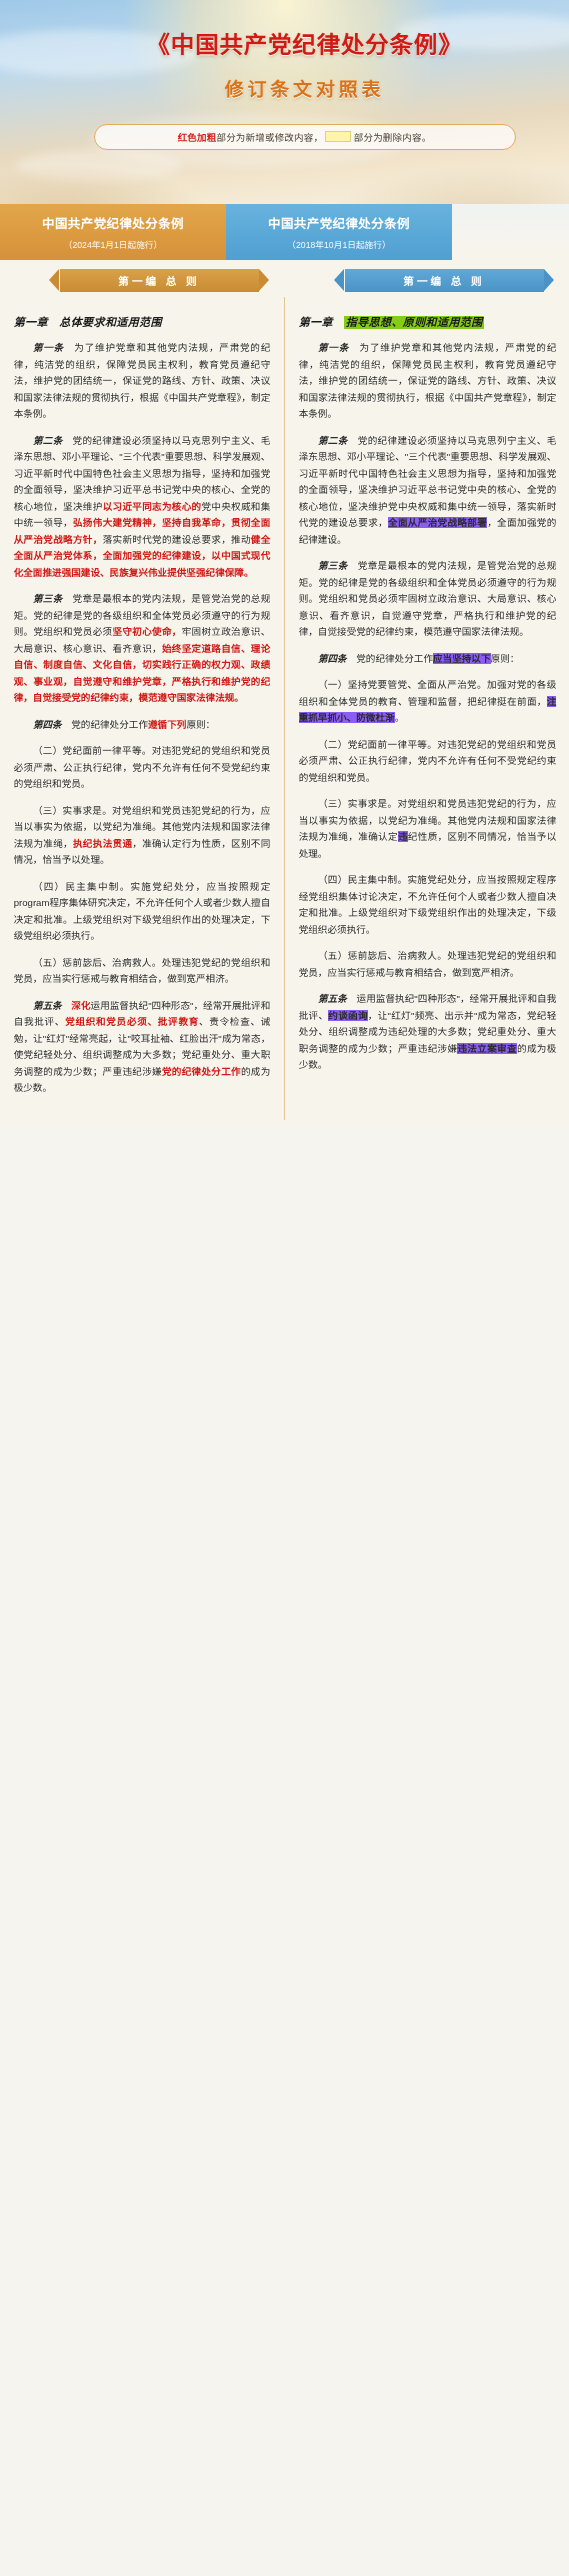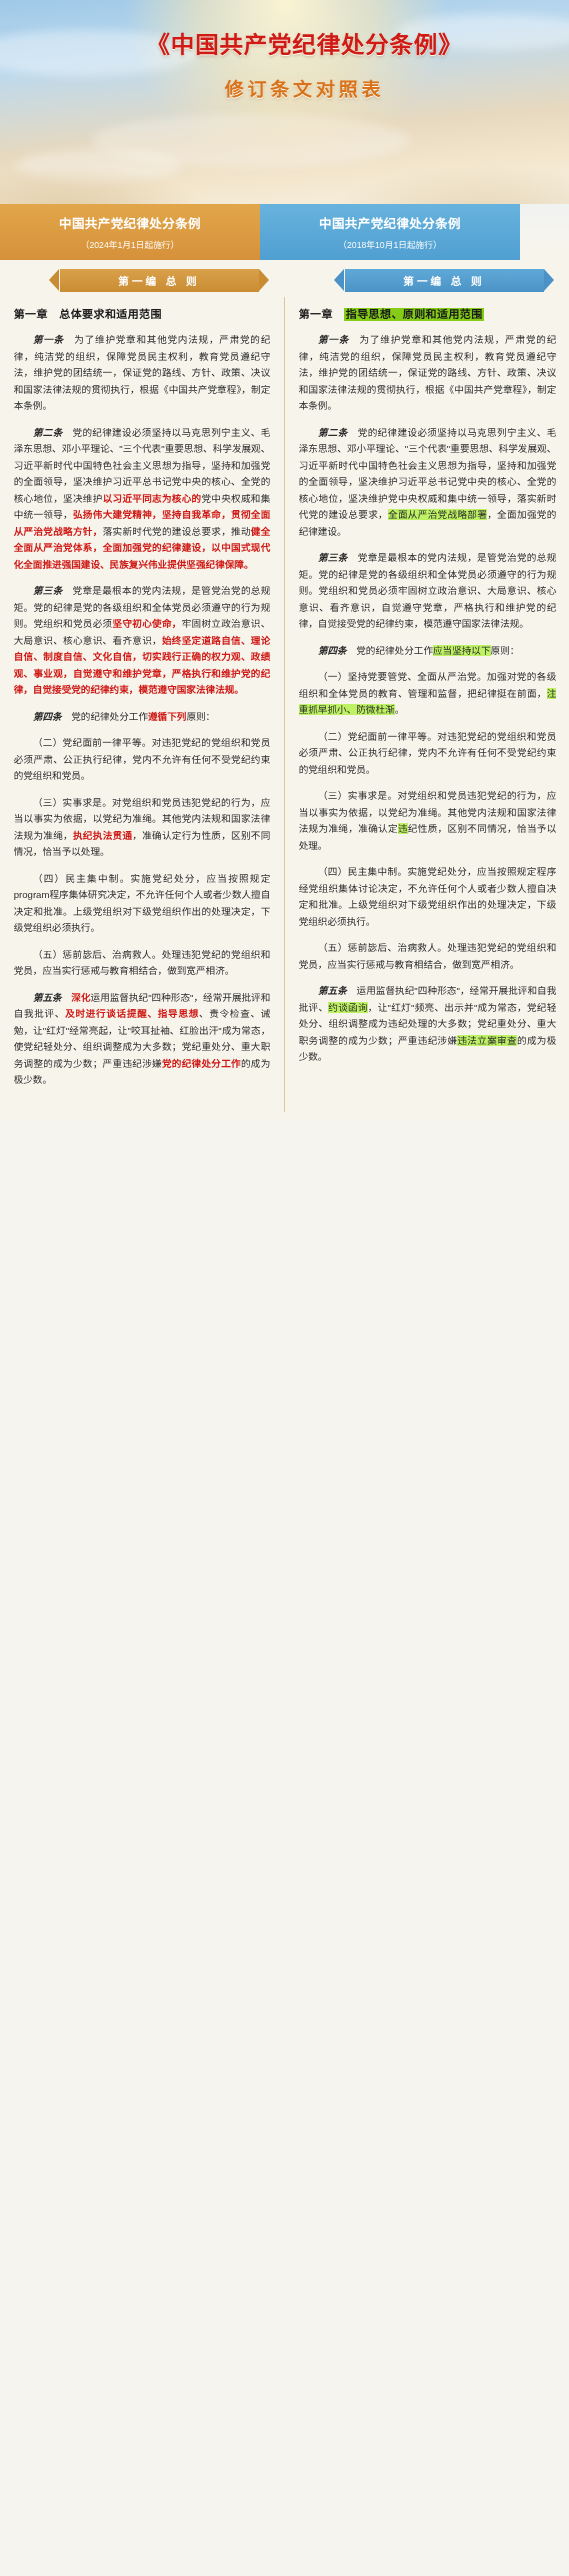--- a/index.html
+++ b/index.html
@@ -89,21 +89,21 @@
   .legend-chip {
     display: inline-block;
     width: 26px; height: 10.6px;
     background: #fdf6a8;
     border: 0.8px solid #ded37a;
     margin: 0 2.3px;
     vertical-align: -1.5px;
   }
 
   
-  .col-heads { display: flex; width: 520px; }
+  .col-heads { display: flex; width: 452px; }
   .col-head {
     width: 285px;
     height: 56px;
     padding-top: 9px;
     text-align: center;
     color: #fff;
   }
   .col-head.left  { background: linear-gradient(180deg,#e2a64a 0%, #d6913a 100%); }
   .col-head.right { background: linear-gradient(180deg,#68b3de 0%, #4f9fd1 100%); }
   .col-head .ch-title {
@@ -155,55 +155,62 @@
     padding: 3px 13.7px 13.7px 13.7px;
   }
   .col.left  { border-right: 1.5px solid #dcc79a; }
   .col-inner { position: relative; }
 
   .chapter {
     font-family: "DejaVu Serif", "Liberation Serif", serif;
     font-weight: bold;
     font-size: 11px;
     color: #1a1a1a;
-    margin: 7px 0 9px;
+    margin: 15px 0 9px;
     letter-spacing: 0.4px;
     line-height: 1.5;
+    font-style: italic;
   }
   .chapter .hl { background: #84cc16; padding: 0 1.5px; }
 
   p.art {
     margin: 0 0 10px 0;
     font-size: 9.6px;
     line-height: 1.72;
     text-align: justify;
     text-justify: inter-ideograph;
     color: #2b2b2b;
     text-indent: 2em;
   }
   p.art .red { color: #cf1a16; font-weight: bold; }
-  p.art .hl  { background: #bef264; }
+  p.art .hl  { background: #8b5cf6; font-weight: bold; }
   .art-no { font-weight: bold; font-style: italic; }
 </style>
 </head>
 <body>
 
 <div class="page">
 
   <div class="header">
     <div class="sun"></div>
     <div class="cloud c1"></div>
     <div class="cloud c2"></div>
     <div class="cloud c3"></div>
     <div class="cloud c4"></div>
     <div class="mount"></div>
 
     <div class="title-main">《中国共产党纪律处分条例》</div>
     <div class="title-sub">修订条文对照表</div>
 
+    <div class="legend-bar">
+      <span class="red">红色加粗</span>
+        <span>部分为新增或修改内容，</span>
+        <span class="legend-chip"></span>
+        <span>部分为删除内容。</span>
+    </div>
   </div>
 
   <div class="col-heads">
     <div class="col-head left">
       <div class="ch-title">中国共产党纪律处分条例</div>
       <div class="ch-date">（2024年1月1日起施行）</div>
     </div>
     <div class="col-head right">
       <div class="ch-title">中国共产党纪律处分条例</div>
       <div class="ch-date">（2018年10月1日起施行）</div>
@@ -226,21 +233,21 @@
         <div class="chapter">第一章　总体要求和适用范围</div>
         <div id="left-articles">
             <p class="art"><span class="art-no">第一条</span><span>　为了维护党章和其他党内法规，严肃党的纪律，纯洁党的组织，保障党员民主权利，教育党员遵纪守法，维护党的团结统一，保证党的路线、方针、政策、决议和国家法律法规的贯彻执行，根据《中国共产党章程》，制定本条例。</span></p>
             <p class="art"><span class="art-no">第二条</span><span>　党的纪律建设必须坚持以马克思列宁主义、毛泽东思想、邓小平理论、"三个代表"重要思想、科学发展观、习近平新时代中国特色社会主义思想为指导，坚持和加强党的全面领导，坚决维护习近平总书记党中央的核心、全党的核心地位，坚决维护</span><span class="red">以习近平同志为核心的</span><span>党中央权威和集中统一领导，</span><span class="red">弘扬伟大建党精神，坚持自我革命，贯彻全面从严治党战略方针，</span><span>落实新时代党的建设总要求，推动</span><span class="red">健全全面从严治党体系，</span><span class="red">全面加强党的纪律建设，以中国式现代化全面推进强国建设、民族复兴伟业提供坚强纪律保障。</span></p>
             <p class="art"><span class="art-no">第三条</span><span>　党章是最根本的党内法规，是管党治党的总规矩。党的纪律是党的各级组织和全体党员必须遵守的行为规则。党组织和党员必须</span><span class="red">坚守初心使命，</span><span>牢固树立政治意识、大局意识、核心意识、看齐意识，</span><span class="red">始终坚定道路自信、理论自信、制度自信、文化自信，切实践行正确的权力观、政绩观、事业观，自觉遵守和维护党章，严格执行和维护党的纪律，自觉接受党的纪律约束，模范遵守国家法律法规。</span></p>
             <p class="art"><span class="art-no">第四条</span><span>　党的纪律处分工作</span><span class="red">遵循下列</span><span>原则：</span></p>
             <p class="art"><span>（二）党纪面前一律平等。对违犯党纪的党组织和党员必须严肃、公正执行纪律，党内不允许有任何不受党纪约束的党组织和党员。</span></p>
             <p class="art"><span>（三）实事求是。对党组织和党员违犯党纪的行为，应当以事实为依据，以党纪为准绳。其他党内法规和国家法律法规为准绳，</span><span class="red">执纪执法贯通</span><span>，准确认定行为性质，区别不同情况，恰当予以处理。</span></p>
             <p class="art"><span>（四）民主集中制。实施党纪处分，应当按照规定program程序集体研究决定，不允许任何个人或者少数人擅自决定和批准。上级党组织对下级党组织作出的处理决定，下级党组织必须执行。</span></p>
             <p class="art"><span>（五）惩前毖后、治病救人。处理违犯党纪的党组织和党员，应当实行惩戒与教育相结合，做到宽严相济。</span></p>
-            <p class="art"><span class="art-no">第五条</span><span>　</span><span class="red">深化</span><span>运用监督执纪"四种形态"，经常开展批评和自我批评、</span><span class="red">及时进行谈话提醒、指导思想</span><span>、责令检查、诫勉，让"红灯"经常亮起，让"咬耳扯袖、红脸出汗"成为常态，使党纪轻处分、组织调整成为大多数；党纪重处分、重大职务调整的成为少数；严重违纪涉嫌</span><span class="red">党的纪律处分工作</span><span>的成为极少数。</span></p>
+            <p class="art"><span class="art-no">第五条</span><span>　</span><span class="red">深化</span><span>运用监督执纪"四种形态"，经常开展批评和自我批评、</span><span class="red">党组织和党员必须、批评教育</span><span>、责令检查、诫勉，让"红灯"经常亮起，让"咬耳扯袖、红脸出汗"成为常态，使党纪轻处分、组织调整成为大多数；党纪重处分、重大职务调整的成为少数；严重违纪涉嫌</span><span class="red">党的纪律处分工作</span><span>的成为极少数。</span></p>
           </div>
       </div>
     </div>
 
     <div class="col right">
       <div class="col-inner">
         <div class="chapter"><span>第一章　</span><span class="hl">指导思想、原则和适用范围</span></div>
         <div id="right-articles">
             <p class="art"><span class="art-no">第一条</span><span>　为了维护党章和其他党内法规，严肃党的纪律，纯洁党的组织，保障党员民主权利，教育党员遵纪守法，维护党的团结统一，保证党的路线、方针、政策、决议和国家法律法规的贯彻执行，根据《中国共产党章程》，制定本条例。</span></p>
             <p class="art"><span class="art-no">第二条</span><span>　党的纪律建设必须坚持以马克思列宁主义、毛泽东思想、邓小平理论、"三个代表"重要思想、科学发展观、习近平新时代中国特色社会主义思想为指导，坚持和加强党的全面领导，坚决维护习近平总书记党中央的核心、全党的核心地位，坚决维护党中央权威和集中统一领导，落实新时代党的建设总要求，</span><span class="hl">全面从严治党战略部署</span><span>，全面加强党的纪律建设。</span></p>

